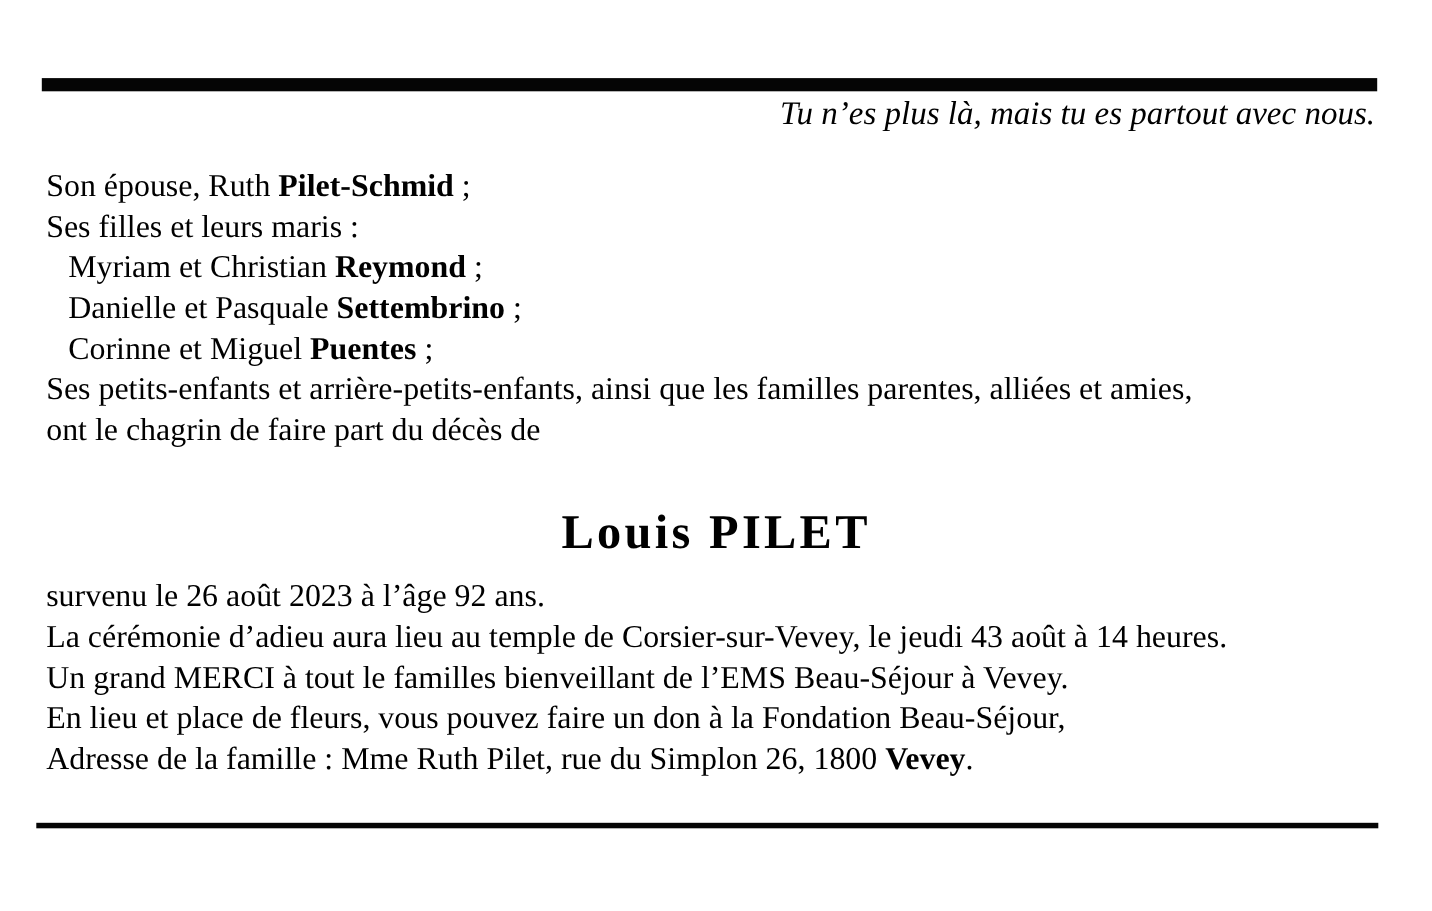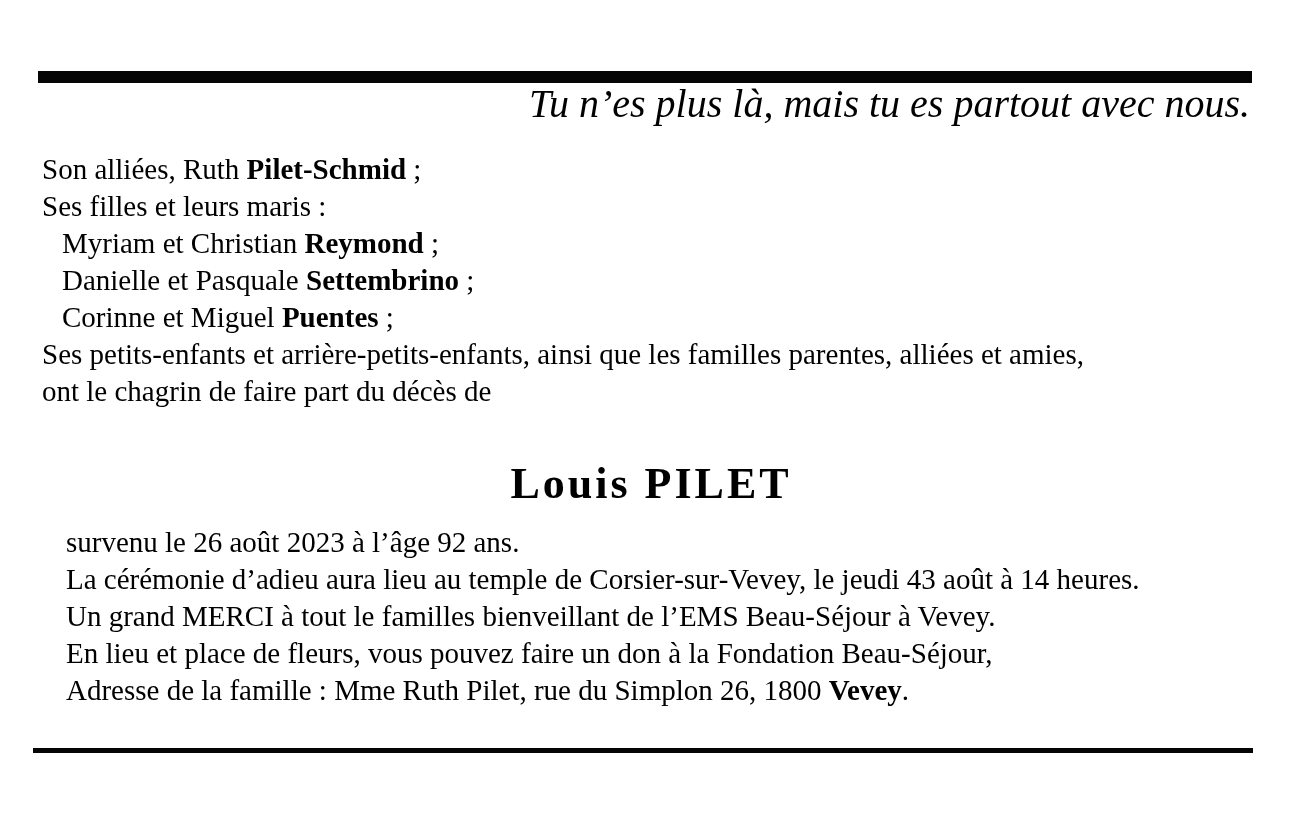--- a/index.html
+++ b/index.html
@@ -21,21 +21,21 @@
     top: 71px;
     width: 1214px;
     height: 12px;
     background: #050505;
   }
   .epigraph {
     position: absolute;
     top: 86px;
     right: 52px;
     font-style: italic;
-    font-size: 40px;
+    font-size: 30px;
     line-height: 36px;
     white-space: nowrap;
   }
   .family-block {
     position: absolute;
     left: 42px;
     top: 151px;
     right: 40px;
     font-size: 29px;
     line-height: 37px;
@@ -55,39 +55,39 @@
     line-height: 50px;
   }
   .details-block {
     position: absolute;
     left: 42px;
     top: 524px;
     right: 20px;
     font-size: 29px;
     line-height: 37px;
   }
-  .details-line { white-space: nowrap; margin-left: 24px; }
+  .details-line { white-space: nowrap; }
   .bottom-rule {
     position: absolute;
     left: 33px;
     top: 748px;
     width: 1220px;
     height: 5px;
     background: #050505;
   }
 </style>
 </head>
 <body>
 
 <div class="top-bar"></div>
 
 <div class="epigraph">Tu n’es plus là, mais tu es partout avec nous.</div>
 
 <div class="family-block">
-  <div class="family-line"><span>Son alliées, Ruth </span><span class="bold">Pilet-Schmid</span><span> ;</span></div>
+  <div class="family-line"><span>Son épouse, Ruth </span><span class="bold">Pilet-Schmid</span><span> ;</span></div>
   <div class="family-line"><span>Ses filles et leurs maris :</span></div>
   <div class="family-line indented"><span>Myriam et Christian </span><span class="bold">Reymond</span><span> ;</span></div>
   <div class="family-line indented"><span>Danielle et Pasquale </span><span class="bold">Settembrino</span><span> ;</span></div>
   <div class="family-line indented"><span>Corinne et Miguel </span><span class="bold">Puentes</span><span> ;</span></div>
   <div class="family-line"><span>Ses petits-enfants et arrière-petits-enfants, ainsi que les familles parentes, alliées et amies,</span></div>
   <div class="family-line"><span>ont le chagrin de faire part du décès de</span></div>
 </div>
 
 <div class="deceased-name">Louis PILET</div>
 

